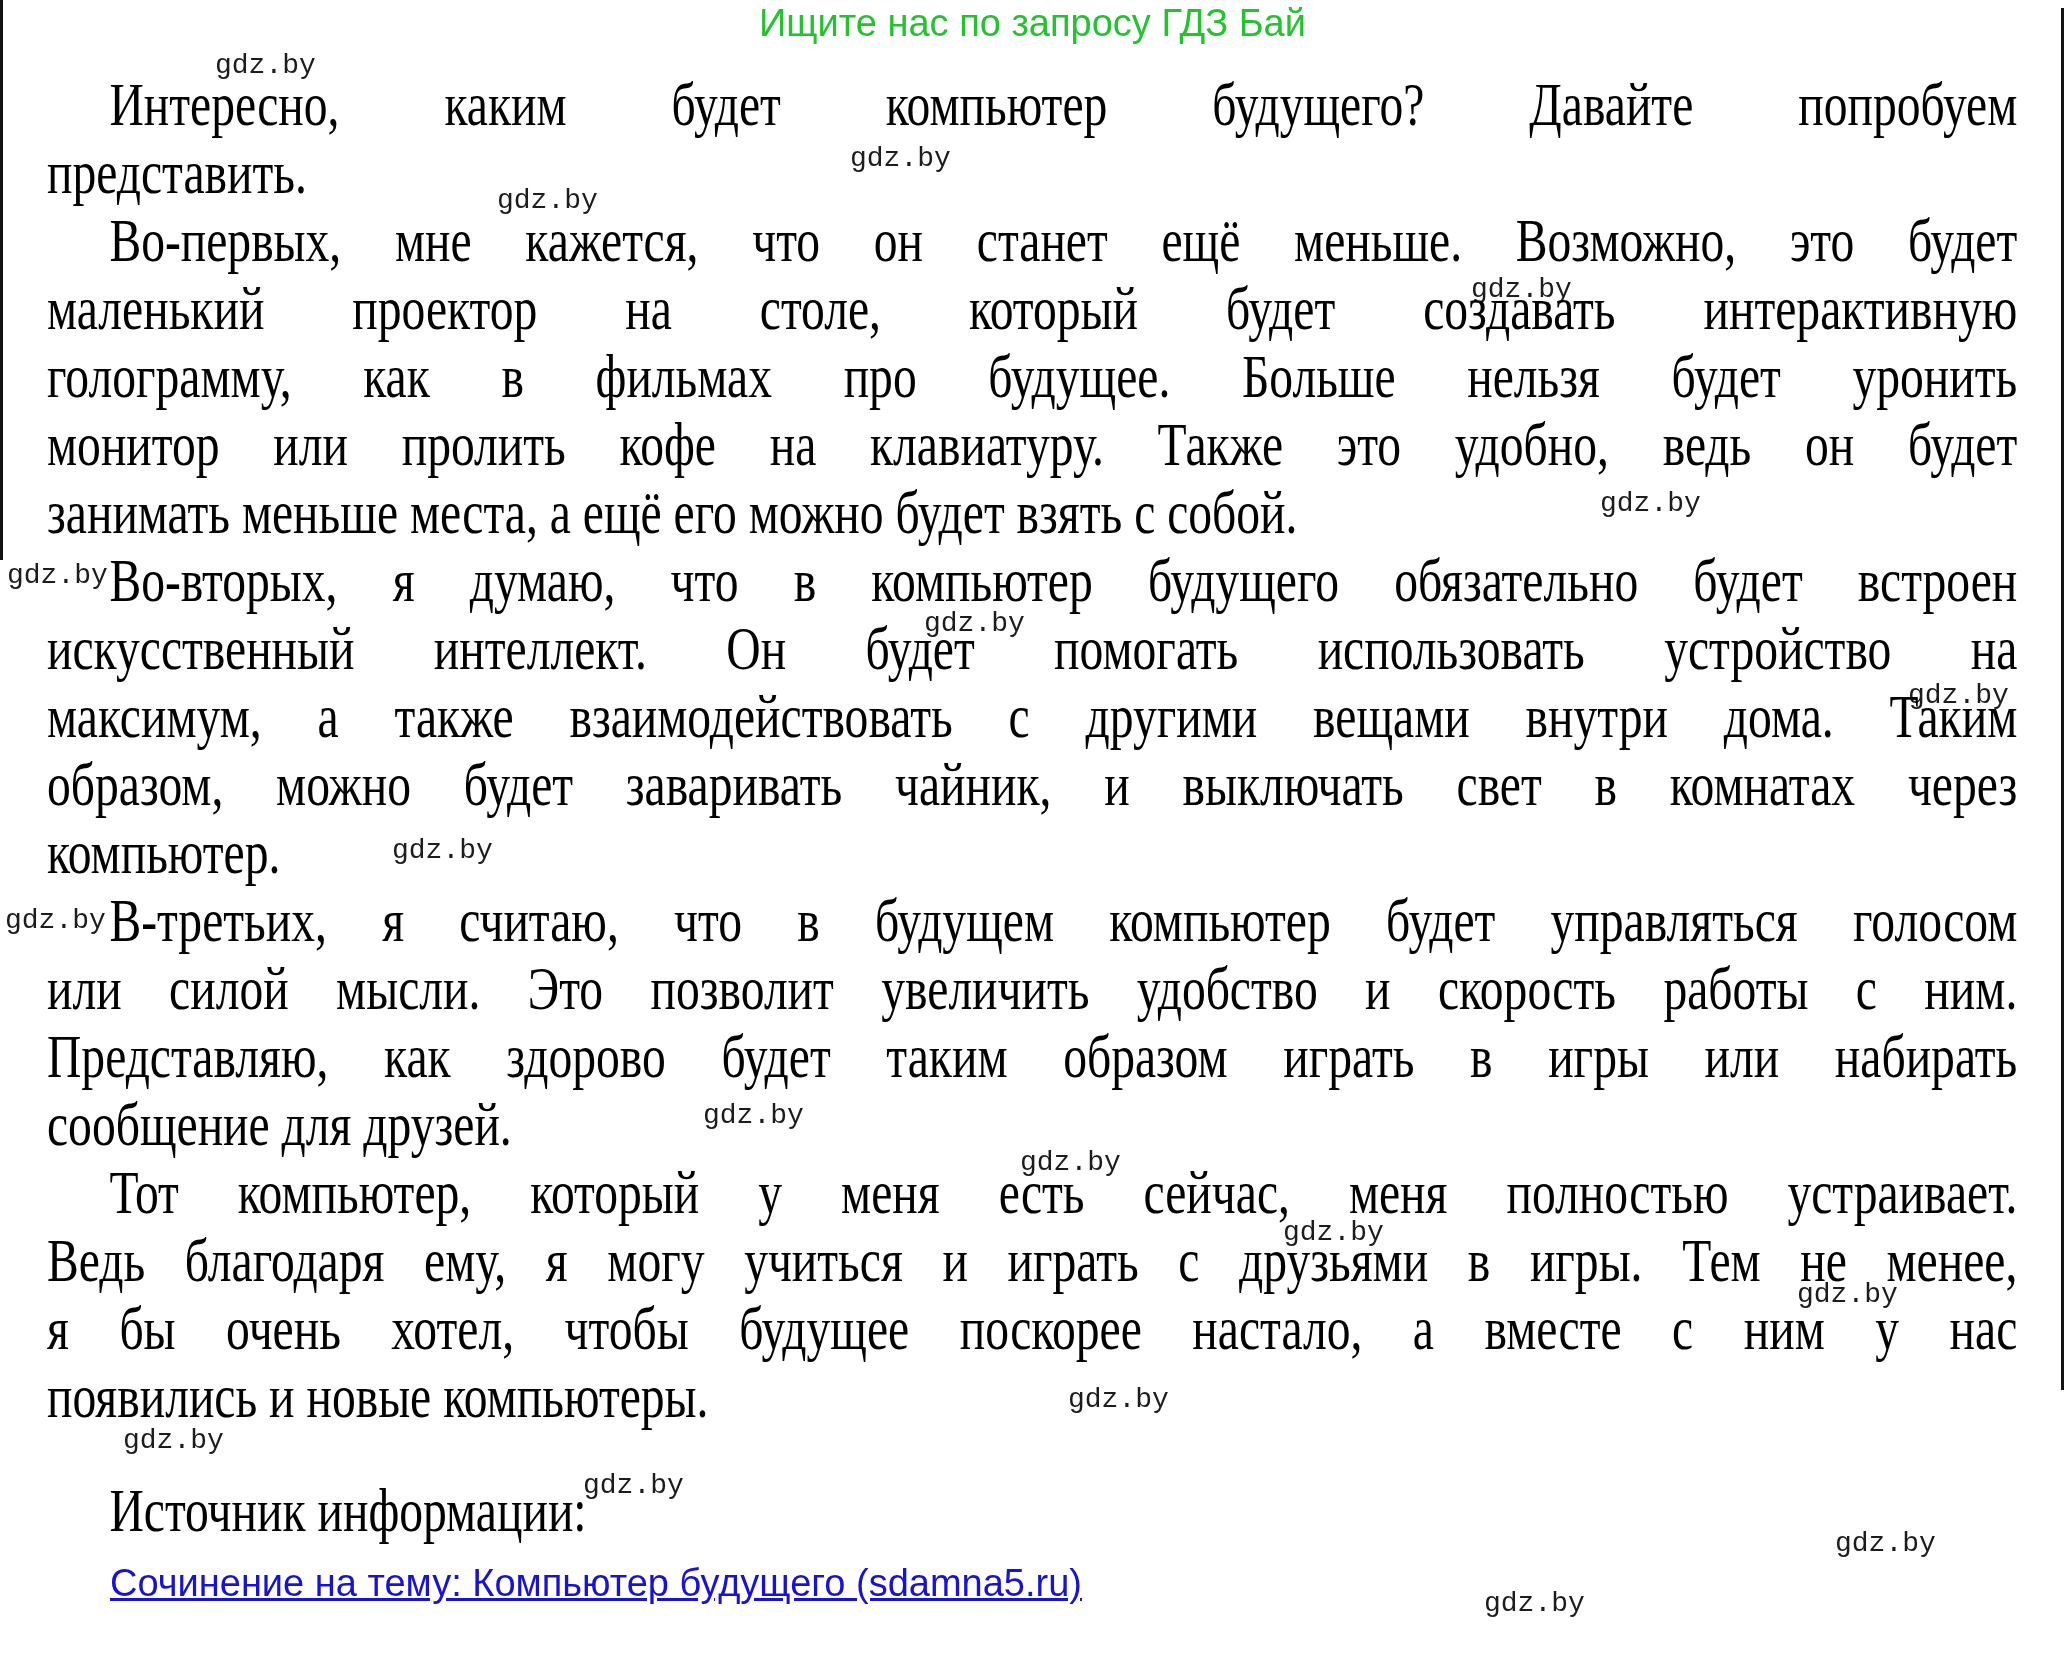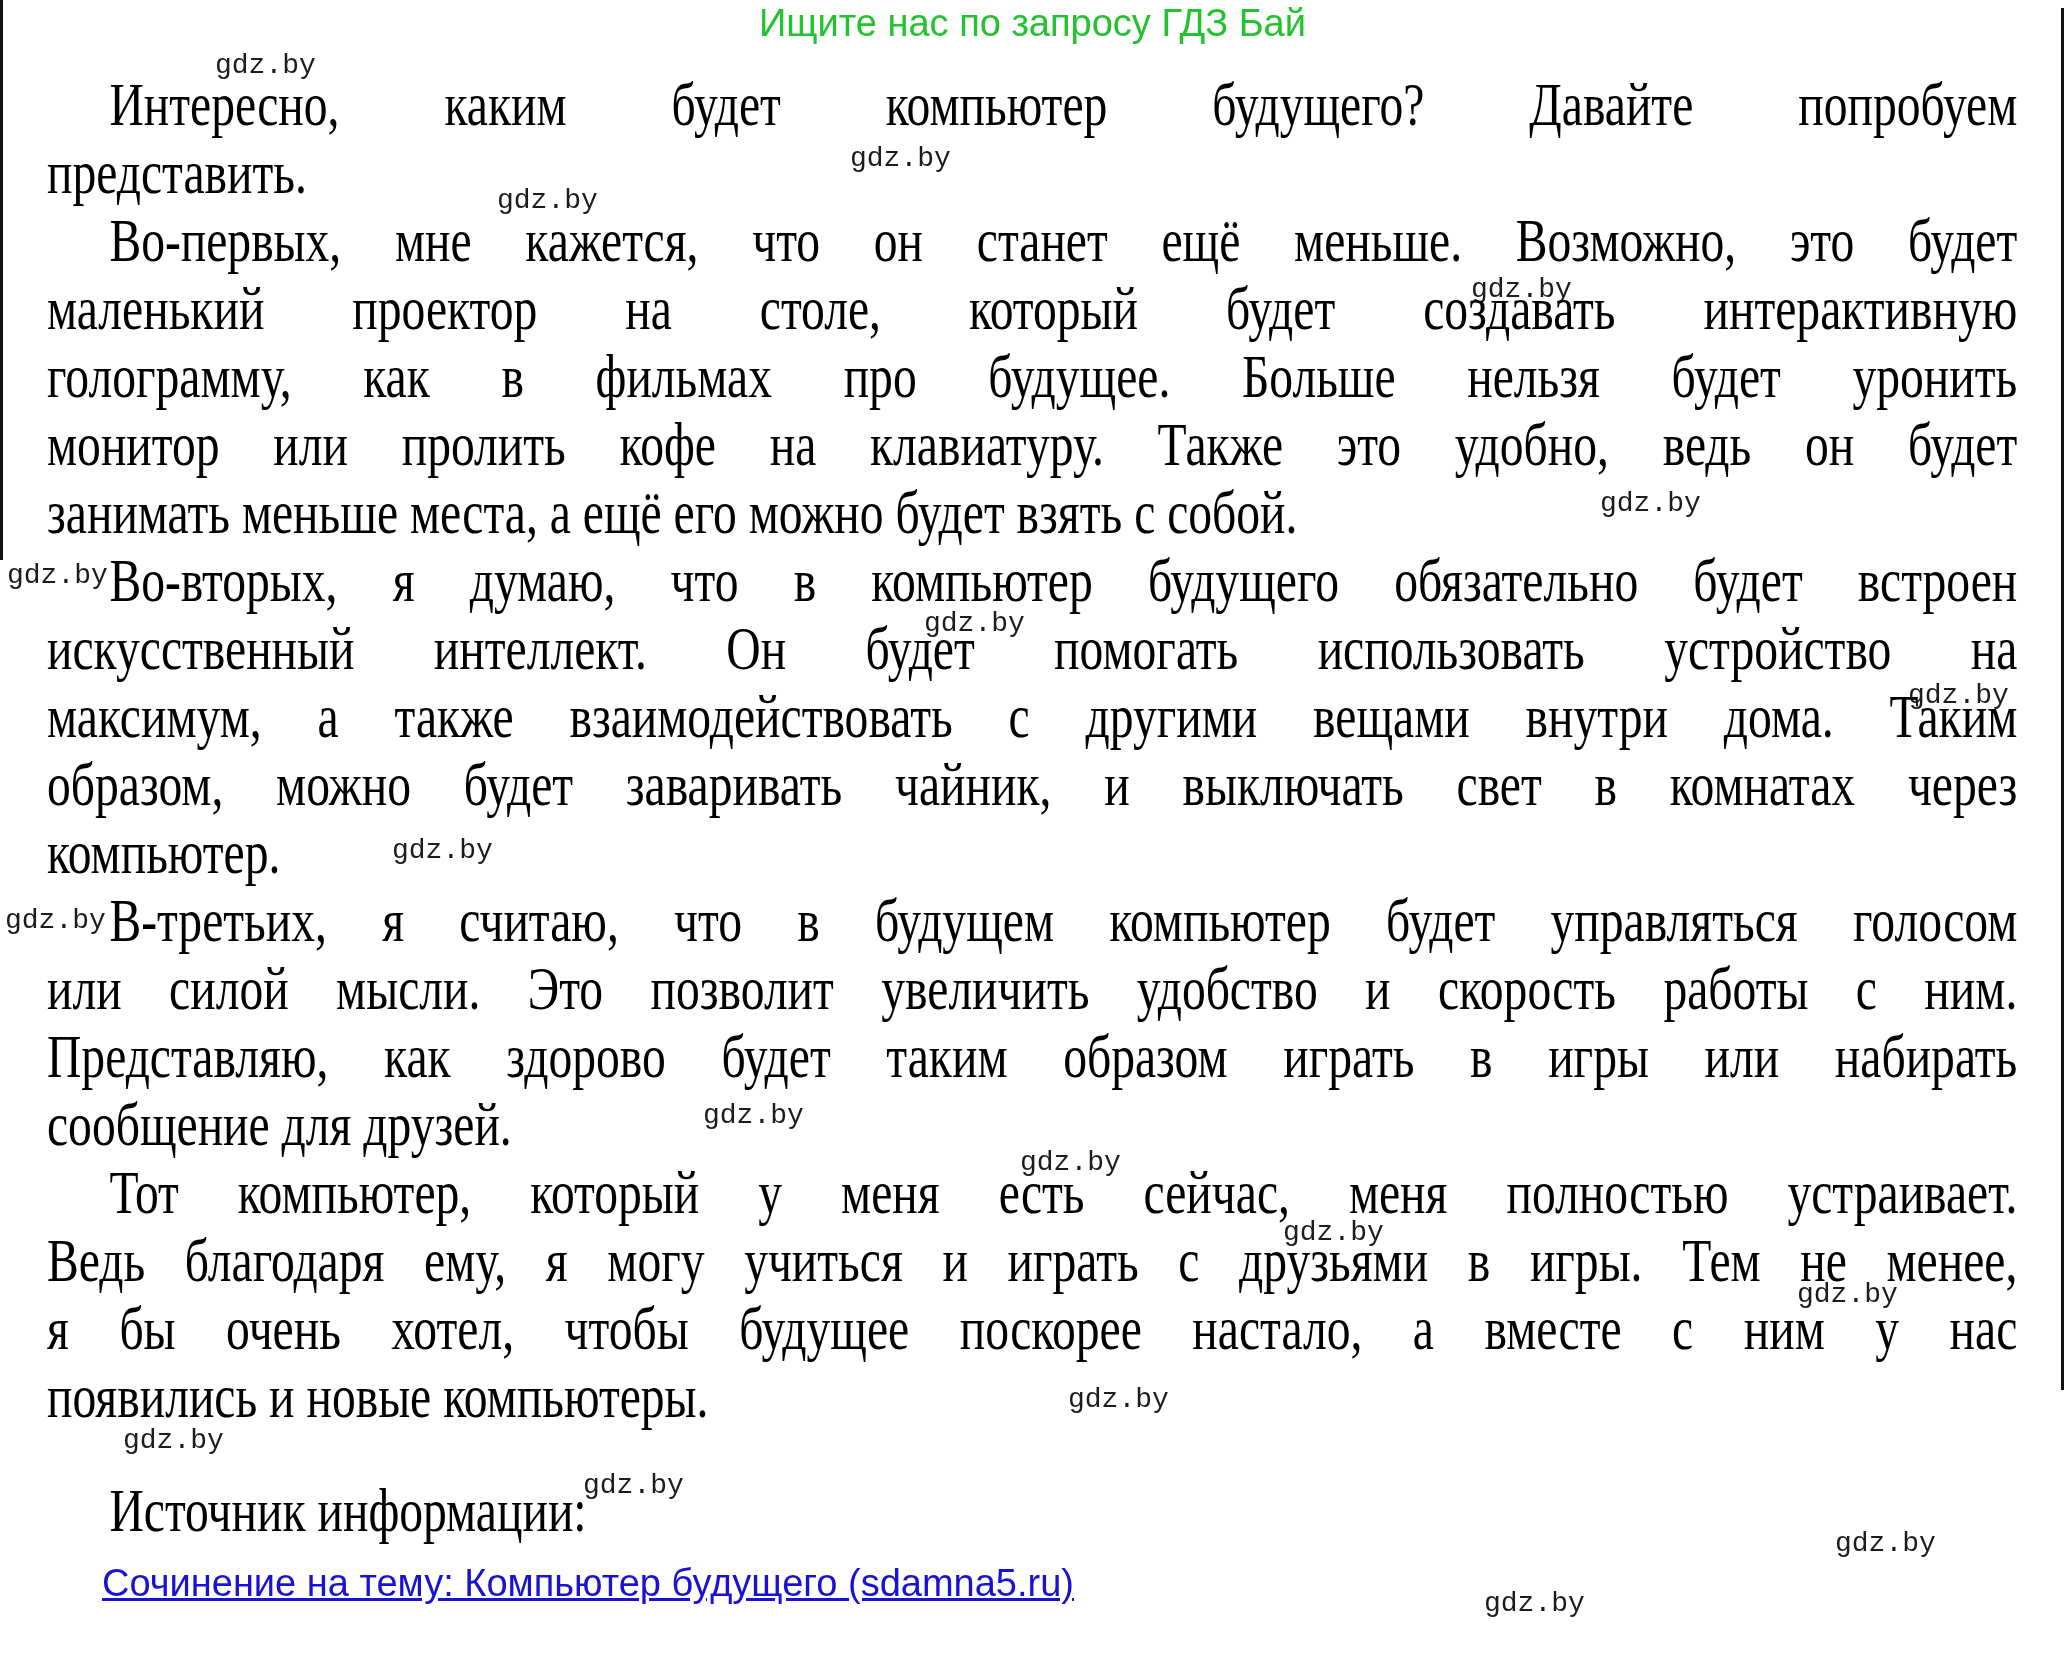--- a/index.html
+++ b/index.html
@@ -8,21 +8,21 @@
   .banner{position:absolute;top:2px;left:0;width:100%;text-align:center;
           font-family:"Liberation Sans","DejaVu Sans",sans-serif;font-size:38px;
           letter-spacing:0px;color:var(--green,#22c32e);}
   .essay{position:absolute;left:47px;top:71px;width:2526px;
          transform:scaleX(0.78);transform-origin:0 0;
          font-size:61px;line-height:68px;}
   .line{text-align:justify;text-align-last:justify;}
   .line.first{text-indent:80px;}
   .line.para-end{text-align-last:left;}
   .source-label{margin-top:46px;text-indent:80px;}
-  .source-link{position:absolute;left:102px;top:1562px;
+  .source-link{position:absolute;left:110px;top:1562px;
                font-family:"Liberation Sans","DejaVu Sans",sans-serif;font-size:38px;
                color:var(--blue,#1812d6);text-decoration:underline;cursor:pointer;}
   .footer-keywords{position:absolute;left:0;top:1626px;width:100%;text-align:center;
           font-family:"Liberation Sans","DejaVu Sans",sans-serif;font-size:36px;
           word-spacing:8px;color:var(--purple,#4e0f87);}
   .wm{position:absolute;font-family:Liberation Mono, monospace;
       font-size:28px;color:var(--wm,#1c1c1c);white-space:nowrap;}
   .edge{position:absolute;background:#121212;}
   .edge-right{left:2061px;top:8px;width:3px;height:1382px;}
   .edge-left{left:0;top:0;width:3px;height:560px;}

